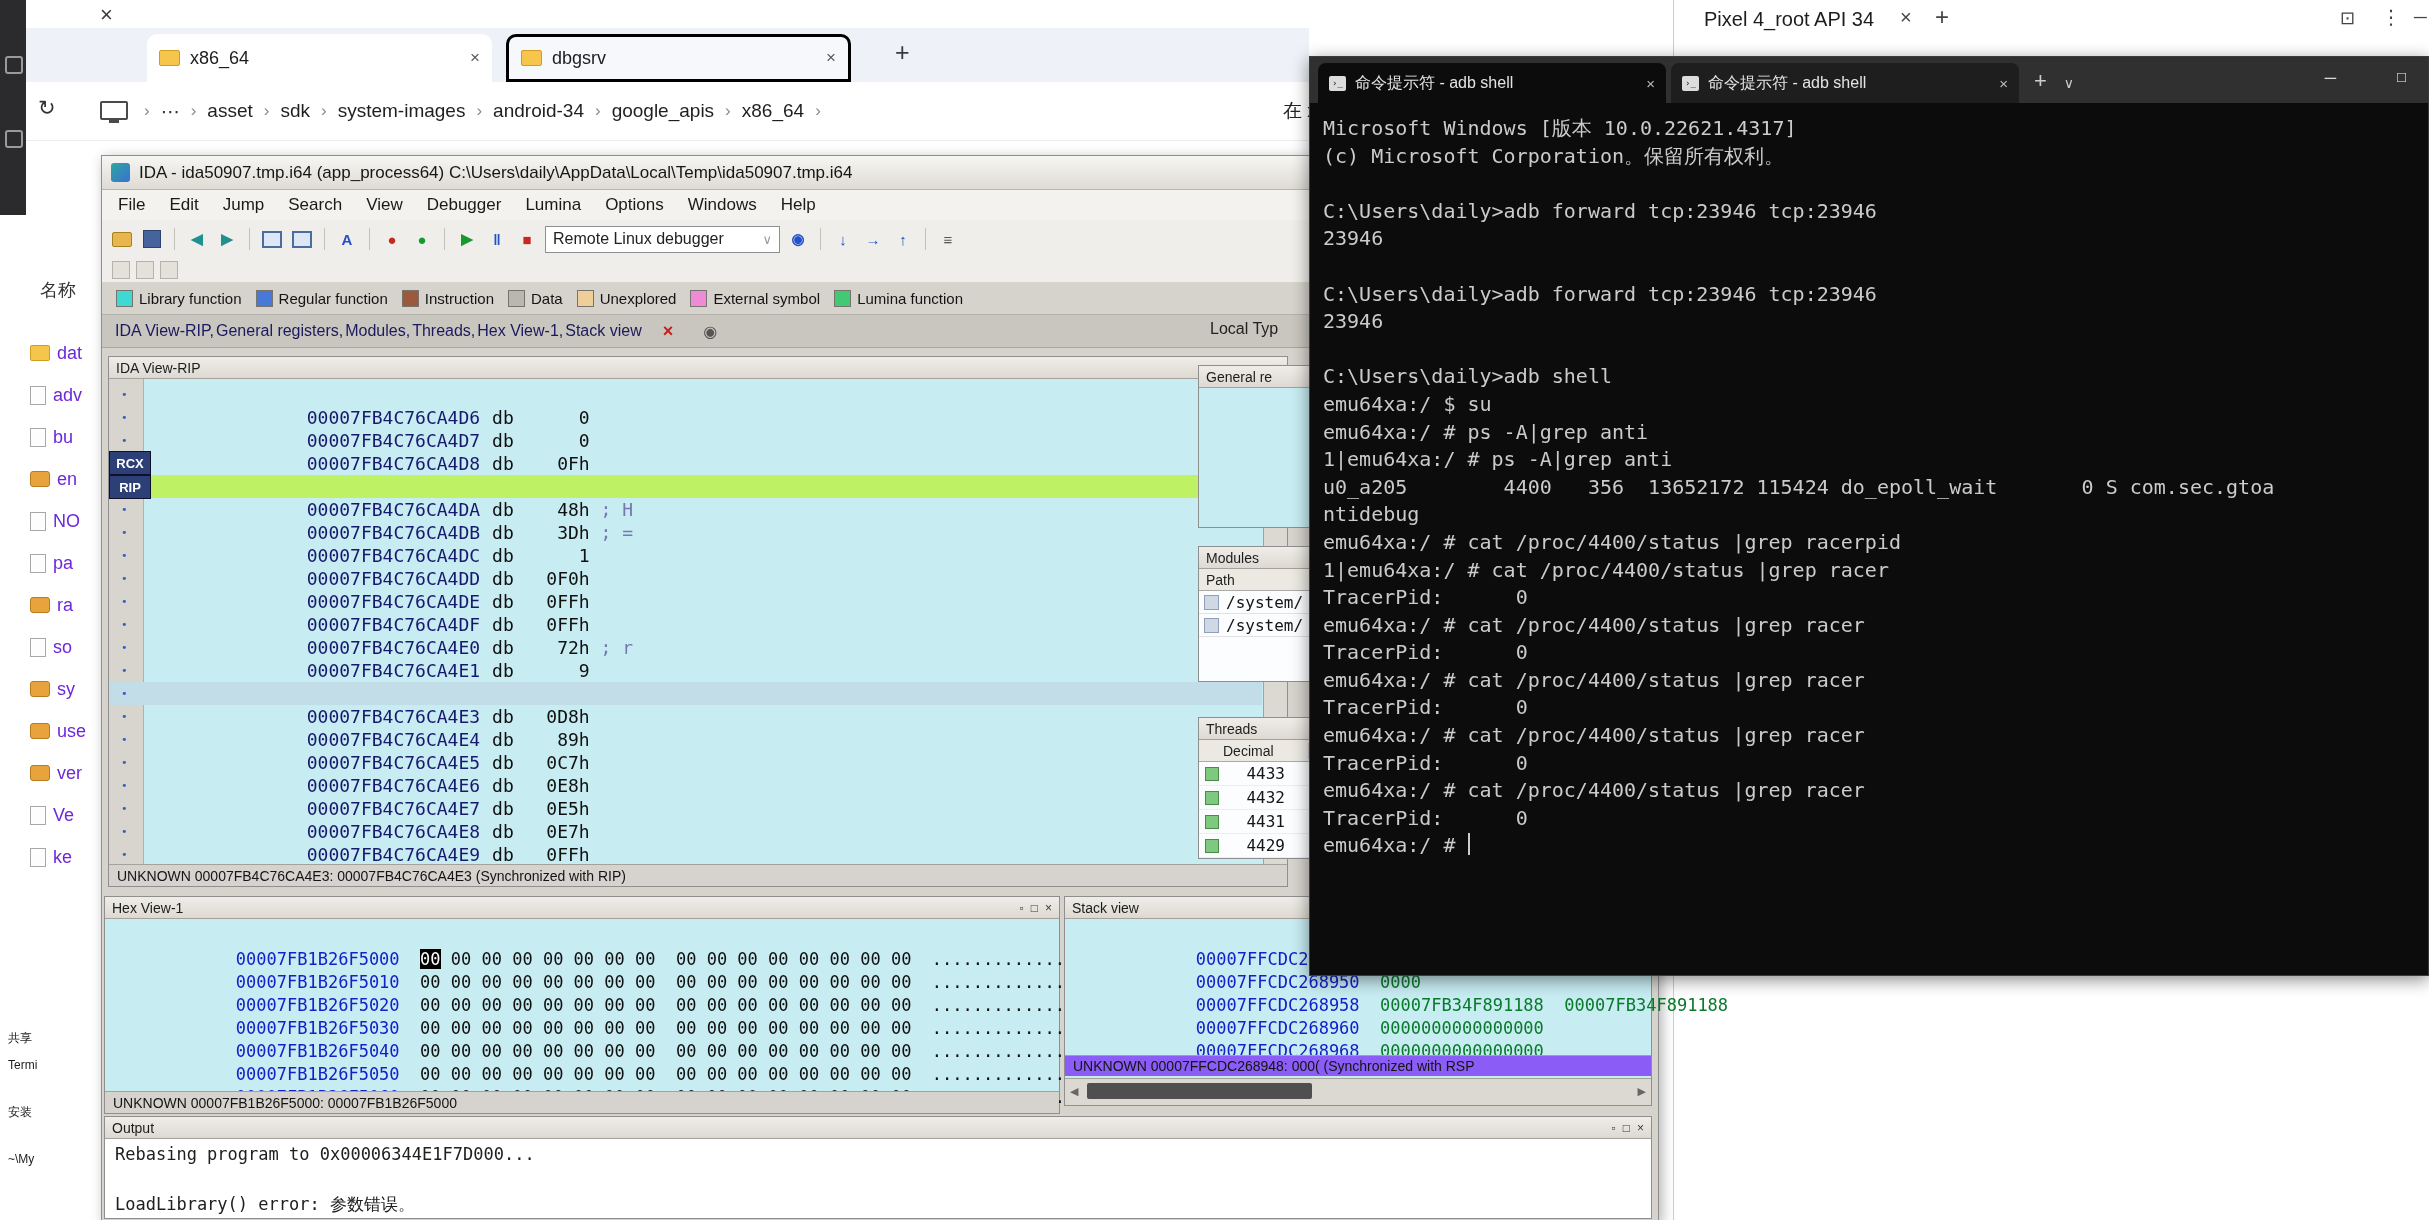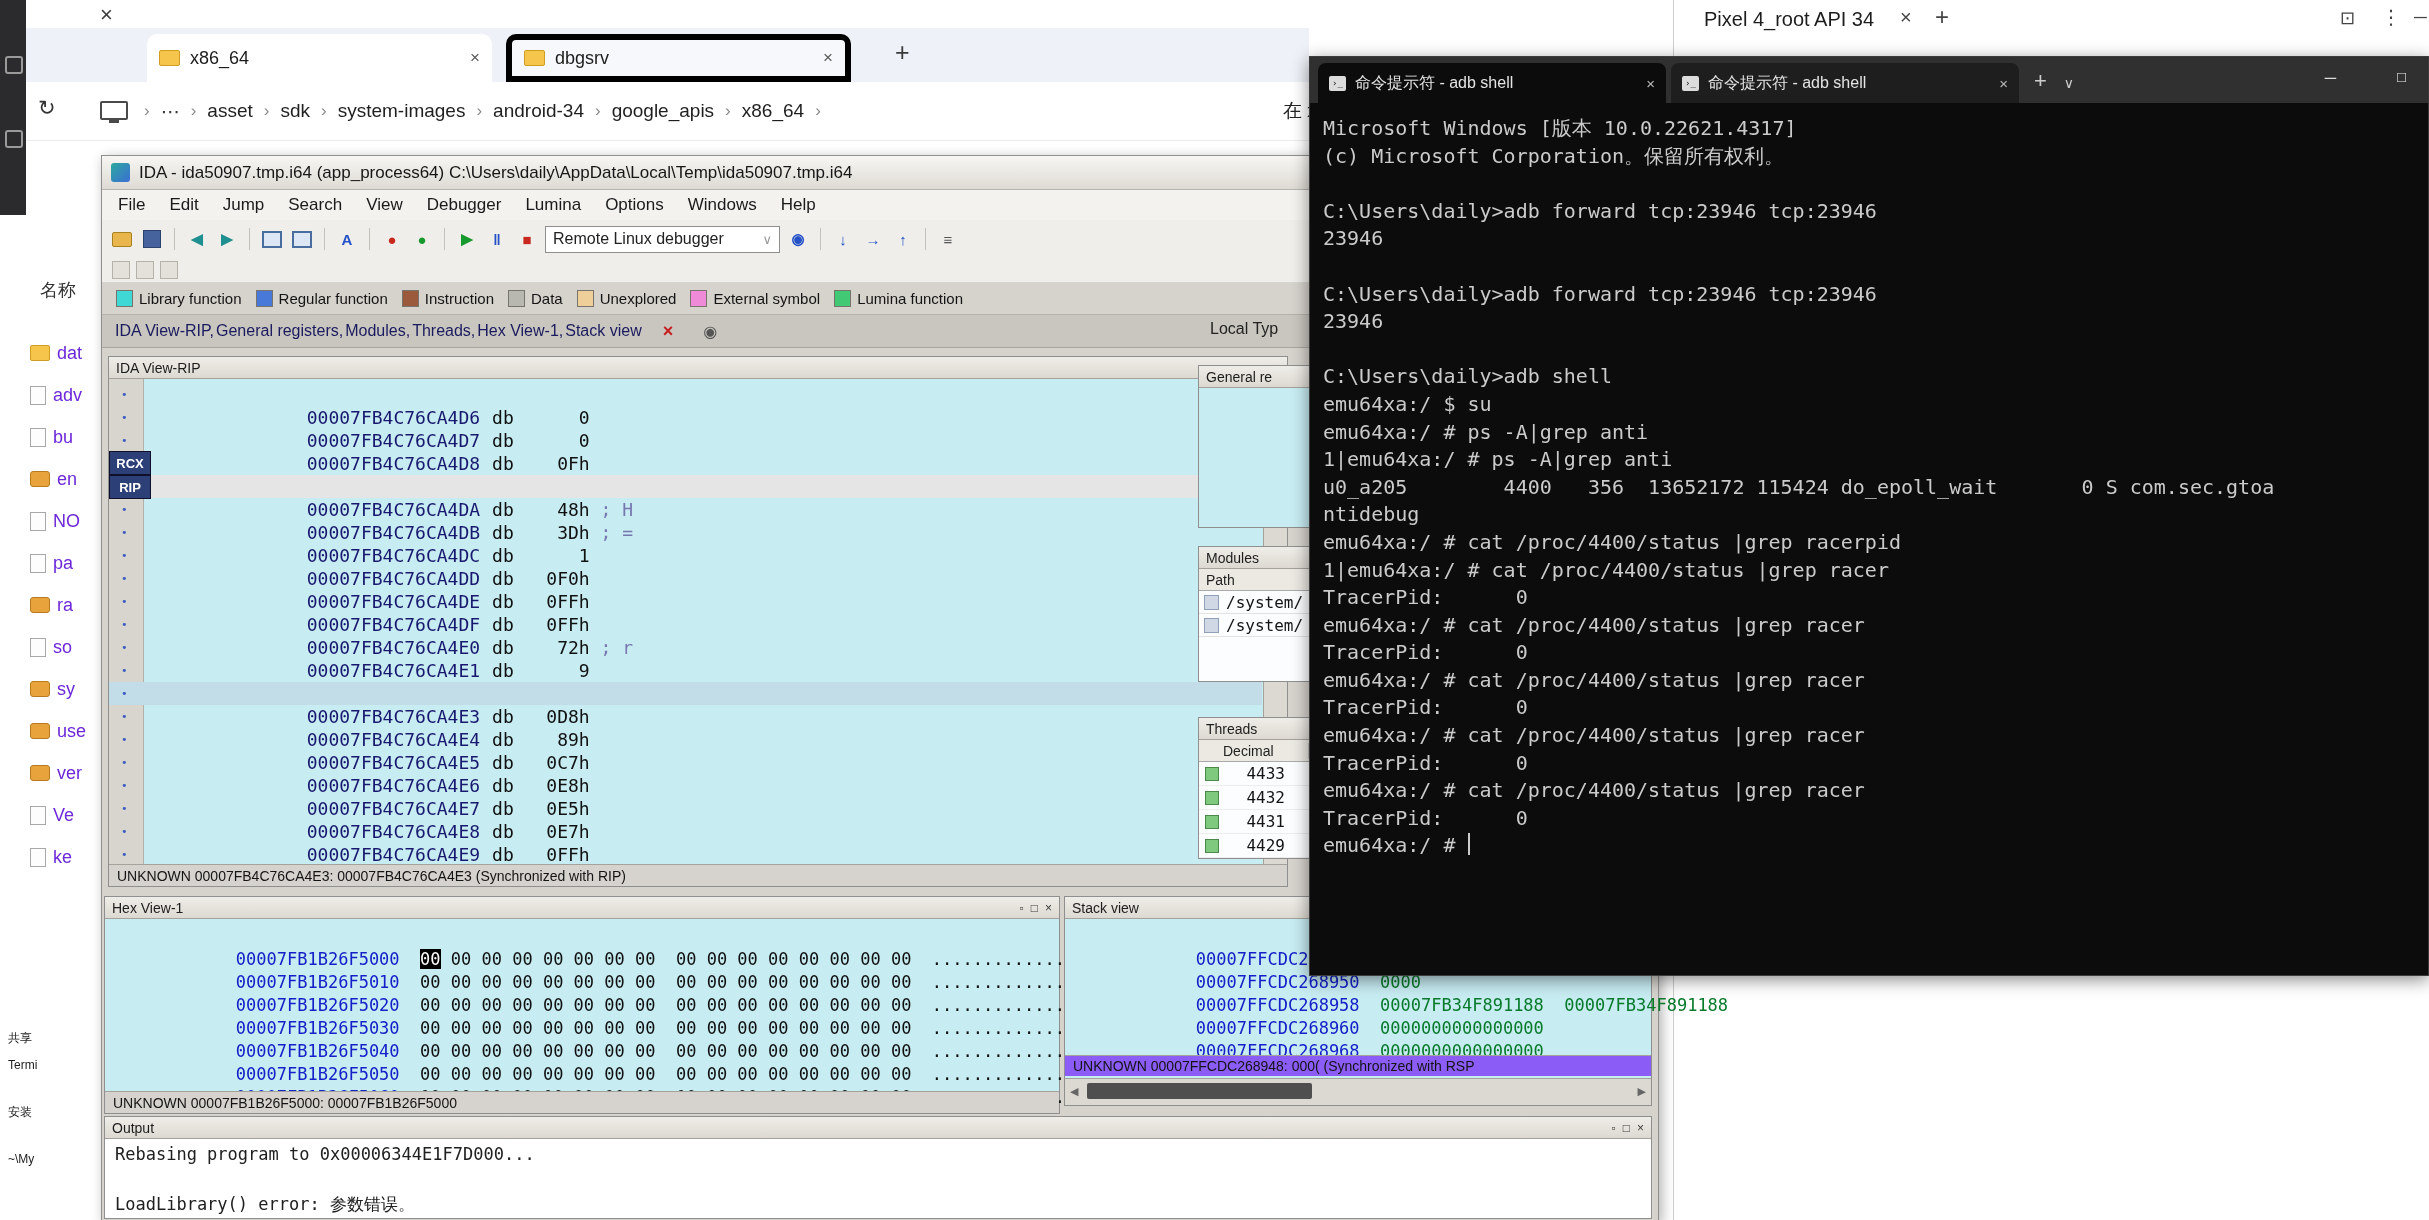--- a/index.html
+++ b/index.html
@@ -10,21 +10,21 @@
   .bg-strip{position:absolute;left:0;top:0;width:26px;height:215px;background:#2b2b2e;}
   .bg-ico{position:absolute;left:5px;width:14px;height:14px;border:2px solid #9a9a9a;border-radius:3px;}
   .bg-close{position:absolute;left:100px;top:2px;font-size:22px;color:#3c3c3c;}
   .bg-frag{position:absolute;left:8px;font-size:12px;color:#1c1c1c;white-space:pre;}
 
   
   .exp-tabbar{position:absolute;left:26px;top:28px;width:1283px;height:54px;background:#eef1f7;}
   .exp-tabs{position:absolute;left:121px;top:6px;display:flex;gap:14px;height:48px;}
   .exp-tab{width:345px;height:48px;border-radius:10px 10px 0 0;display:flex;align-items:center;gap:10px;padding:0 12px;box-sizing:border-box;font-size:18px;color:#1c1c1c;}
   .exp-tab.active{background:#ffffff;}
-  .exp-tab.inactive{background:#f6f8fb;border:6px solid #000000;}
+  .exp-tab.inactive{background:#f6f8fb;border:3px solid #000000;}
   .fold-ico{width:19px;height:14px;background:#f6c64c;border:1px solid #d09c22;border-radius:2px;}
   .exp-tab-close{margin-left:auto;color:#5a5a5a;font-size:17px;}
   .exp-newtab{position:absolute;left:869px;top:10px;font-size:25px;color:#3a3a3a;}
   .exp-bread{position:absolute;left:26px;top:82px;width:1283px;height:58px;background:#fff;border-bottom:1px solid #ececec;}
   .bc-refresh{position:absolute;left:12px;top:14px;font-size:21px;color:#333;}
   .bc-pc{position:absolute;left:74px;top:19px;width:24px;height:15px;border:2px solid #4a4a4a;border-radius:2px;}
   .bc-pc::after{content:"";position:absolute;left:7px;top:17px;width:10px;height:3px;background:#4a4a4a;}
   .bc-crumbs{position:absolute;left:118px;top:0;bottom:0;display:flex;align-items:center;gap:11px;font-size:19px;color:#1f1f1f;}
   .bc-list{display:contents;}
   .bc-sep{color:#8a8a8a;font-size:17px;}
@@ -85,21 +85,21 @@
 
   .pnl-idaview{left:6px;top:200px;width:1180px;height:531px;}
   .dv-body{position:absolute;left:0;top:22px;right:0;bottom:22px;overflow:hidden;}
   .dv-gutter{position:absolute;left:0;top:0;bottom:0;width:34px;background:#d8d5cf;border-right:1px solid #b3b0a9;}
   .dv-lines{position:absolute;left:0;top:4px;right:25px;}
   .dline{height:23px;line-height:23px;font-family:"DejaVu Sans Mono",monospace;font-size:18px;white-space:pre;
          color:#101010;position:relative;padding-left:46px;}
   .dline .dot{position:absolute;left:12px;top:0;color:#3b5bc0;font-size:11px;}
   .dline .addr{color:#18186e;margin-right:12px;}
   .dline .cmt{color:#7878b0;}
-  .dline.rip{background:#e5e5e5;}
+  .dline.rip{background:#bef264;}
   .dline.cur{background:#c3dde8;}
   .reg-badge{position:absolute;left:0;width:40px;height:22px;background:#2c3f77;color:#fff;font-size:13px;font-weight:bold;
              display:flex;align-items:center;justify-content:center;border:1px solid #10102a;z-index:3;}
   .dv-scroll{position:absolute;right:0;top:0;bottom:0;width:24px;background:#dcd9d3;border-left:1px solid #a5a29b;
              display:flex;flex-direction:column;align-items:center;justify-content:space-between;font-size:10px;color:#666;padding:3px 0;box-sizing:border-box;}
   .dv-thumb{position:absolute;top:24px;left:3px;right:3px;height:64px;background:#b9b6af;border:1px solid #93908a;}
   .dv-status{position:absolute;left:0;right:0;bottom:0;height:22px;background:#d6d3ce;border-top:1px solid #a5a29b;
              font-size:14px;padding:3px 8px;box-sizing:border-box;color:#141414;white-space:nowrap;overflow:hidden;}
 
   .pnl-regs{left:1096px;top:209px;width:356px;height:163px;}

